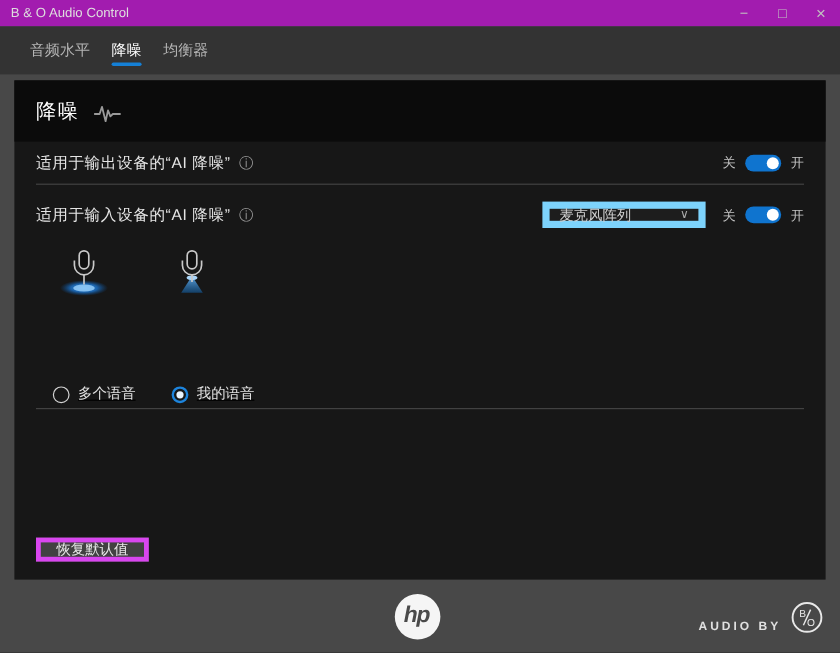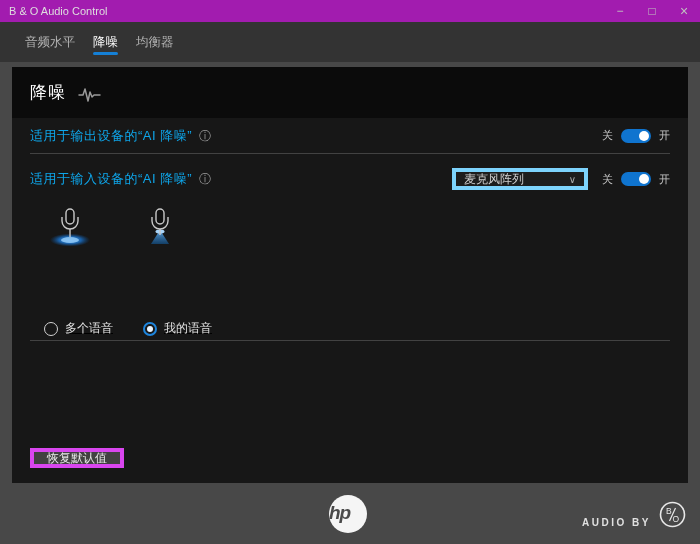--- a/index.html
+++ b/index.html
@@ -39,38 +39,38 @@
   .panel-header {
     height: 51px; background: #0b0b0b; display: flex; align-items: center; padding-left: 18px;
   }
   .panel-heading { font-size: 17px; color: #ffffff; letter-spacing: 1px; }
   .waveform { margin-left: 12px; margin-top: 4px; }
   .setting-row {
     display: flex; align-items: center; padding: 0 18px;
   }
   .row-output { height: 35px; }
   .row-input { height: 50px; }
-  .row-label { font-size: 13px; color: #0ea5e9; letter-spacing: 0.5px; }
+  .row-label { font-size: 13px; color: #e5e5e5; letter-spacing: 0.5px; }
   .info-icon { font-size: 12px; color: #9a9a9a; margin-left: 7px; margin-top: 1px; }
   .row-spacer { flex: 1; }
   .divider { height: 1px; background: #424242; margin: 0 18px; }
   
   .toggle-group { display: flex; align-items: center; gap: 8px; }
   .toggle-state-label { font-size: 11px; color: #c4c4c4; }
   .toggle {
     position: relative; width: 30px; height: 14px; border-radius: 7px;
     background: #0f74cf; cursor: pointer;
   }
   .toggle-knob {
     position: absolute; right: 2px; top: 2px; width: 10px; height: 10px;
     border-radius: 50%; background: #ffffff;
   }
   
   .dropdown {
-    width: 136px; height: 22px; background: #1d1d1d; border: 4px solid #7dd3fc;
+    width: 136px; height: 22px; background: #1d1d1d; border: 6px solid #7dd3fc;
     display: flex; align-items: center; justify-content: space-between;
     padding: 0 8px; margin-right: 14px; cursor: pointer;
   }
   .dropdown-value { font-size: 12px; color: #cfcfcf; }
   .dropdown-chevron { font-size: 10px; color: #ababab; }
   
   .mic-section { position: relative; height: 136px; }
   .mic-figure { position: absolute; top: 3px; }
   .mic-figure.fig1 { left: 36px; }
   .mic-figure.fig2 { left: 126px; }
@@ -90,21 +90,21 @@
     position: absolute; left: 18px; top: 381px; height: 20px;
     background: #414141; border: 4px solid #d946ef; color: #e8e8e8;
     font-size: 12px; padding: 0 13px; display: flex; align-items: center; cursor: pointer;
     font-family: inherit;
   }
   
   .footer { position: absolute; left: 0; right: 0; bottom: 0; height: 61px; }
   .hp-logo {
     position: absolute; left: 329px; top: 12px; width: 38px; height: 38px;
     border-radius: 50%; background: #f5f5f5;
-    display: flex; align-items: center; justify-content: flex-start;
+    display: flex; align-items: center; justify-content: center;
   }
   .hp-logo-text {
     font-size: 19px; font-weight: bold; font-style: italic; color: #4a4a4a;
     letter-spacing: -1px; margin-top: -2px; margin-right: 2px;
   }
   .audio-by {
     position: absolute; right: 14px; top: 18px; display: flex; align-items: flex-end; gap: 8px;
   }
   .audio-by-label {
     font-size: 10px; font-weight: bold; color: #e0e0e0; letter-spacing: 2.5px;

